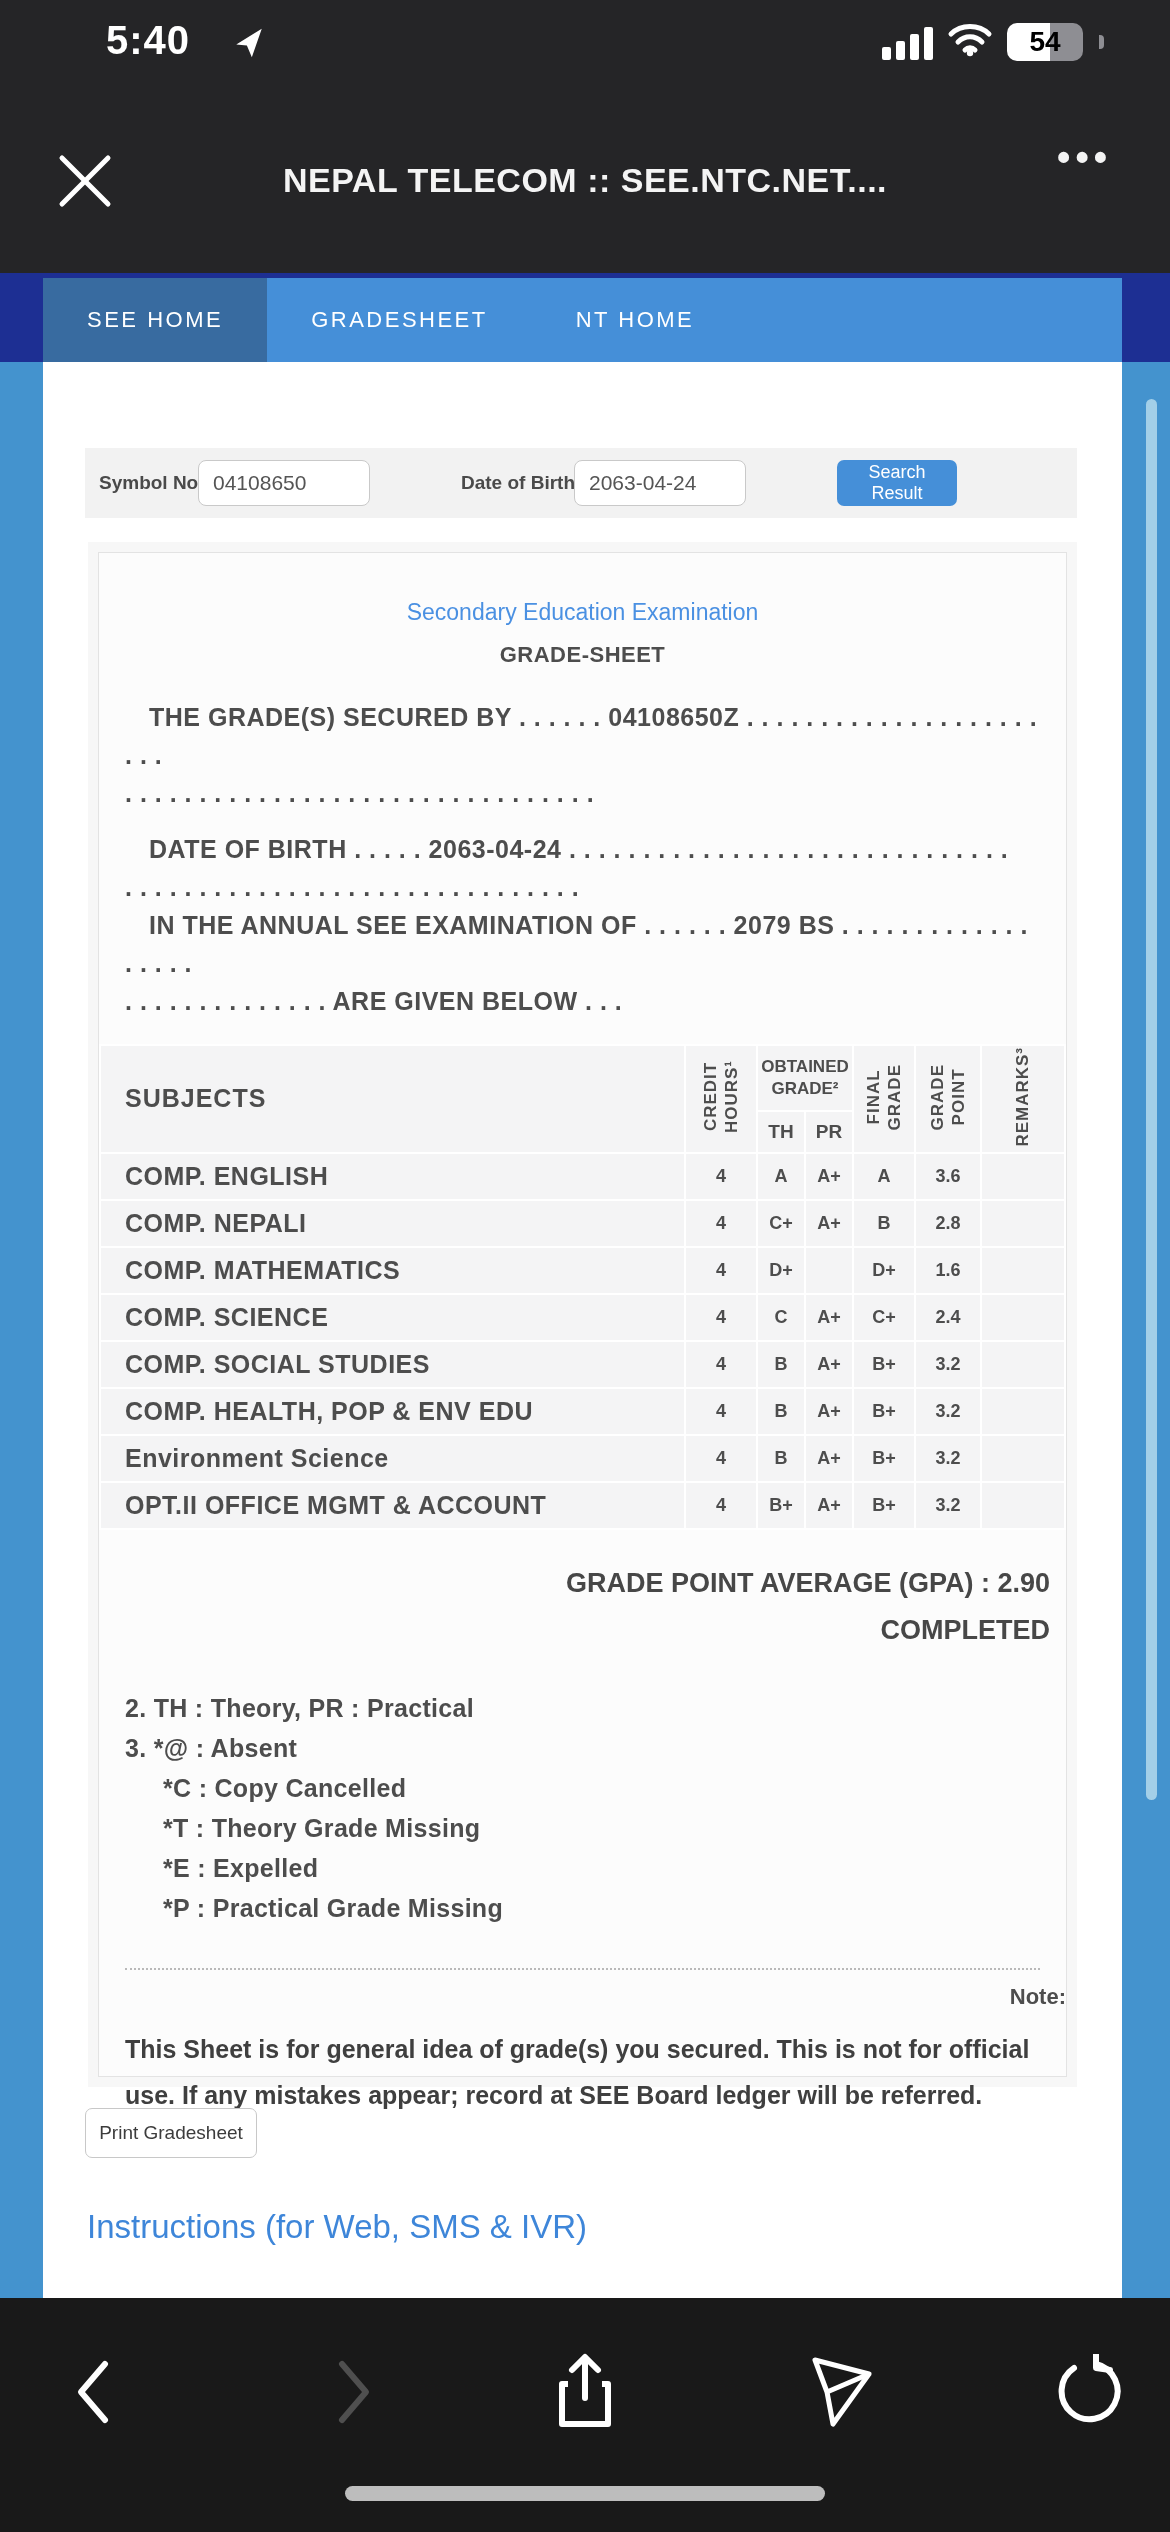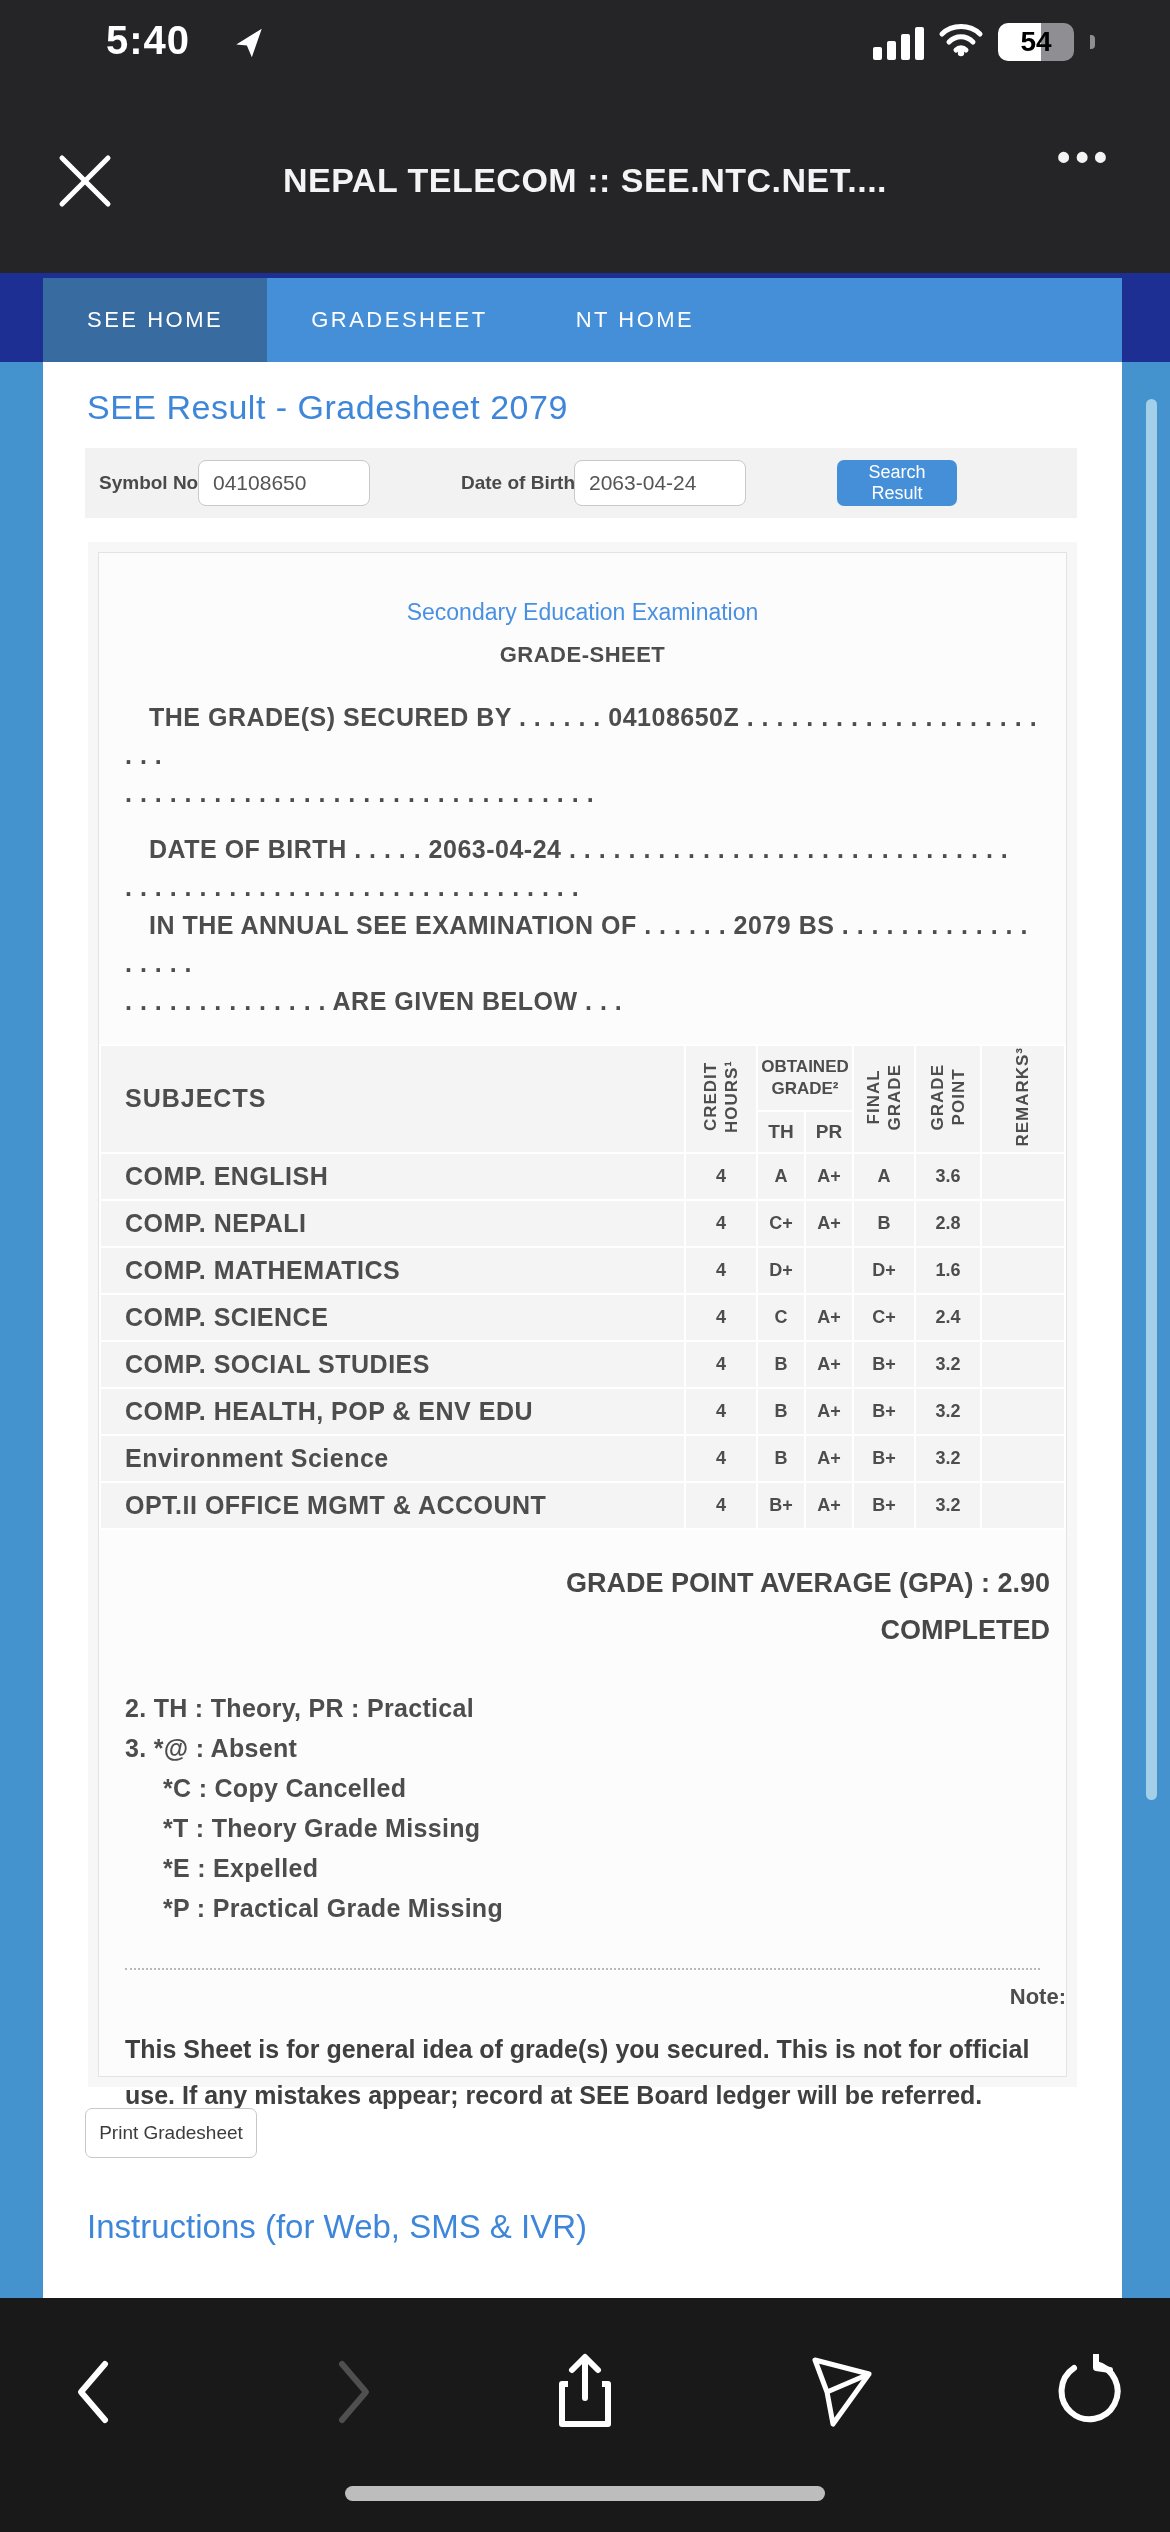--- a/index.html
+++ b/index.html
@@ -6,21 +6,21 @@
   *{box-sizing:border-box;}
   #phone{
     position:relative;width:1170px;height:2532px;overflow:hidden;
     font-family:"Liberation Sans",sans-serif;background:#4493ce;
   }
   
   #top-block{position:absolute;left:0;top:0;width:1170px;height:273px;background:#252527;}
   #status-bar{position:absolute;left:0;top:0;width:1170px;height:88px;}
   .time{position:absolute;left:106px;top:18px;color:#fff;font-size:40px;font-weight:bold;letter-spacing:1px;}
   .loc-arrow{position:absolute;left:232px;top:26px;}
-  .status-right{position:absolute;right:75px;top:22px;display:flex;align-items:center;gap:14px;}
+  .status-right{position:absolute;right:66px;top:22px;display:flex;align-items:center;gap:14px;}
   .sig{display:flex;align-items:flex-end;gap:5px;height:36px;}
   .sig i{display:block;width:9px;background:#fff;border-radius:2px;}
   .battery{position:relative;width:76px;height:38px;border-radius:10px;overflow:hidden;
     background:linear-gradient(to right,#ffffff 0 57%,#8e8e93 57% 100%);
     color:#000;font-size:28px;font-weight:bold;text-align:center;line-height:38px;}
   .battery-nub{width:5px;height:14px;background:#8e8e93;border-radius:0 4px 4px 0;margin-left:2px;}
   #browser-header{position:absolute;left:0;top:88px;width:1170px;height:185px;}
   .browser-title{position:absolute;left:0;top:0;width:100%;height:100%;
     display:flex;align-items:center;justify-content:center;
     color:#f4f4f4;font-size:34px;font-weight:bold;letter-spacing:.5px;}
@@ -136,21 +136,20 @@
     <div id="nav-bar">
       <div class="nav-tab active">SEE HOME</div>
       <div class="nav-tab">GRADESHEET</div>
       <div class="nav-tab">NT HOME</div>
     </div>
   </div>
 
   <div id="body-band">
     <div id="content">
 
-      <div class="page-title">SEE Result - Gradesheet 2079</div>
 
       <div id="search-form">
         <span class="form-label" style="left:14px">Symbol No :</span>
         <input class="form-input" style="left: 113px;" value="04108650">
         <span class="form-label" style="left:376px">Date of Birth :</span>
         <input class="form-input" style="left: 489px;" value="2063-04-24">
         <button class="search-btn">Search Result</button>
       </div>
 
       <div id="card-wrapper">

